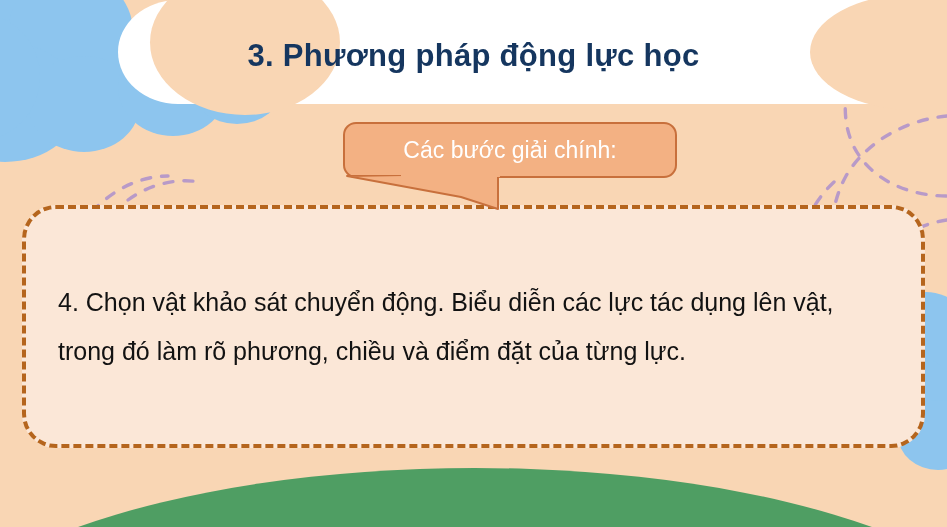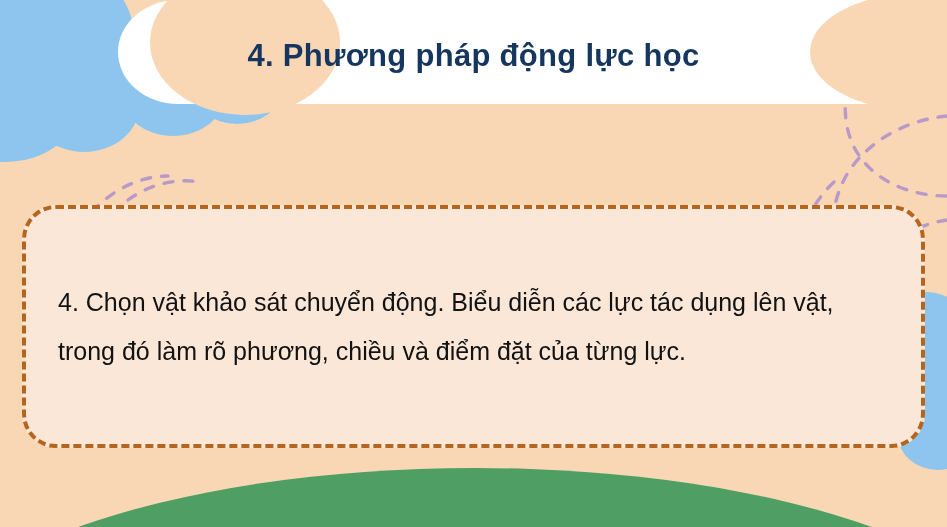--- a/index.html
+++ b/index.html
@@ -183,20 +183,29 @@
       </g>
     </svg>
 
     <div class="banner-band"></div>
     <div class="banner-blob-left"></div>
     <div class="banner-blob-right"></div>
 
     <div class="hill"></div>
   </div>
 
-  <div class="title">4. Phương pháp động lực học</div>
-
+  <div class="title">3. Phương pháp động lực học</div>
+
+  <div class="bubble-wrap">
+    <div class="bubble">
+      <span class="bubble-label">Các bước giải chính:</span>
+    </div>
+    <svg class="bubble-tail" viewBox="0 0 200 40">
+      <path d="M 60 0 L 155 0 L 155 34 L 118 22 L 4 1 Z" fill="#f3b183" stroke="#c8703c" stroke-width="2" stroke-linejoin="round"></path>
+      <path d="M 58 -3 L 157 -3 L 157 2 L 58 2 Z" fill="#f3b183"></path>
+    </svg>
+  </div>
 
   <div class="content-box">
     <div class="content-text">4. Chọn vật khảo sát chuyển động. Biểu diễn các lực tác dụng lên vật, trong đó làm rõ phương, chiều và điểm đặt của từng lực.</div>
   </div>
 
 </div>
 
 </body></html>

